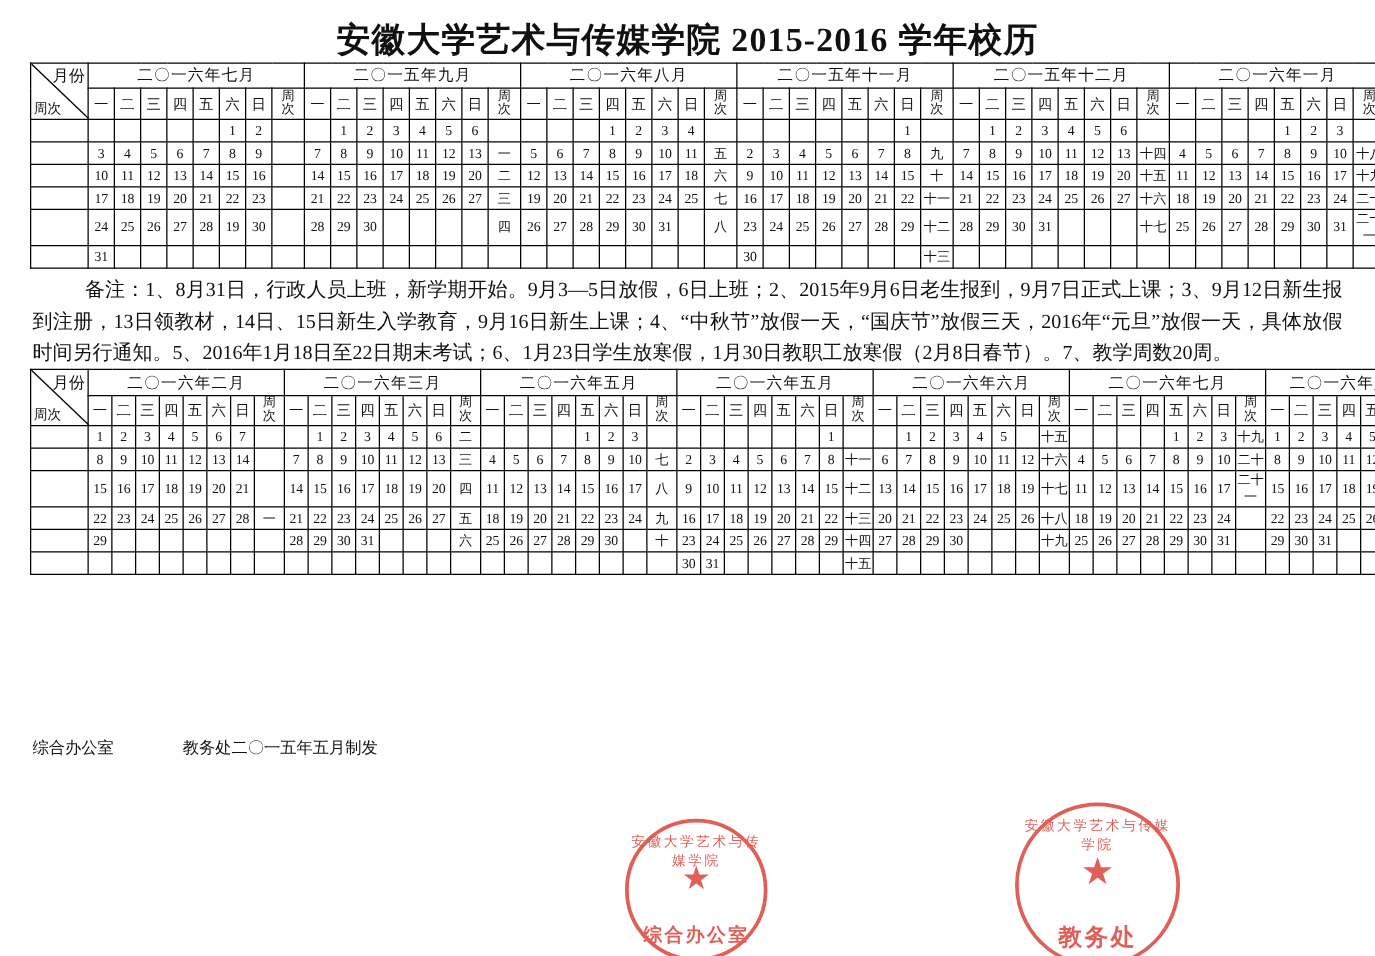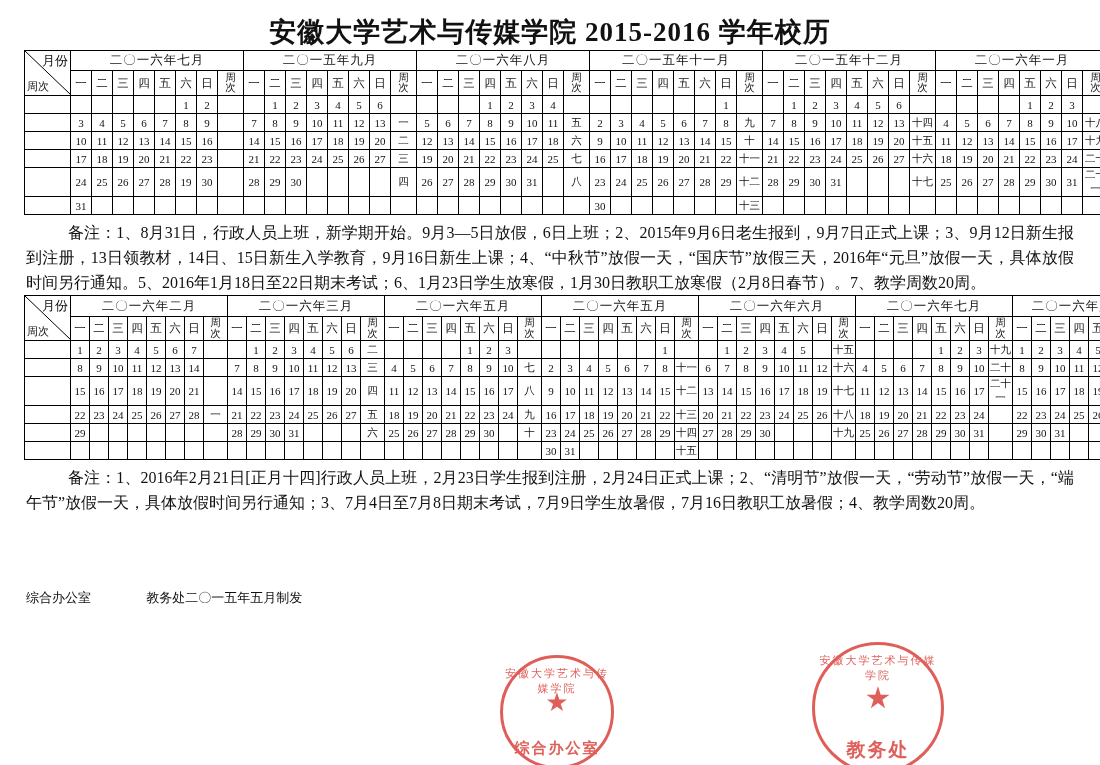--- a/index.html
+++ b/index.html
@@ -927,23 +927,20 @@
             <td class="daycol"></td>
             <td class="daycol"></td>
             <td class="daycol"></td>
             <td class="daycol"></td>
             <td class="daycol"></td>
           </tr>
         </tbody>
     </table>
   </div>
 
-  <div class="note">
-    <span class="lead">备注：</span><span>1、2016年2月21日[正月十四]行政人员上班，2月23日学生报到注册，2月24日正式上课；2、“清明节”放假一天，“劳动节”放假一天，“端午节”放假一天，具体放假时间另行通知；3、7月4日至7月8日期末考试，7月9日学生放暑假，7月16日教职工放暑假；4、教学周数20周。</span>
-  </div>
 
   <div class="sig">
     <span>综合办公室</span>
     <span>教务处二〇一五年五月制发</span>
   </div>
 
   <div class="seal seal1">
     <div class="arc">安徽大学艺术与传媒学院</div>
     <div class="star">★</div>
     <div class="bottom">综合办公室</div>

